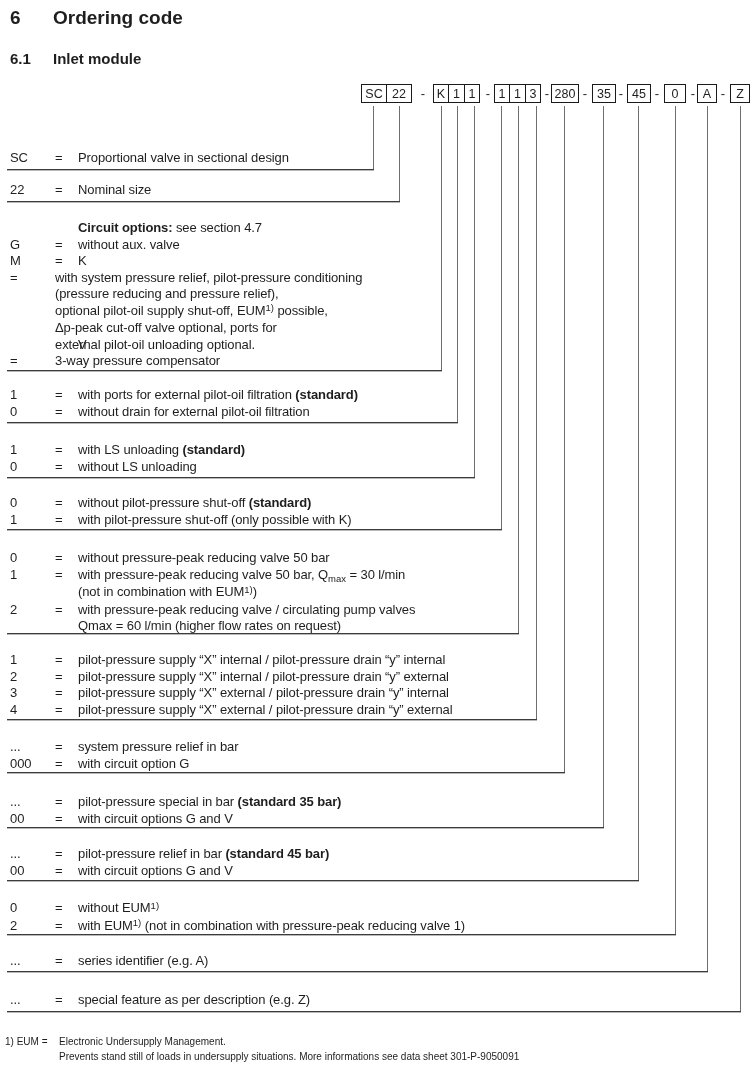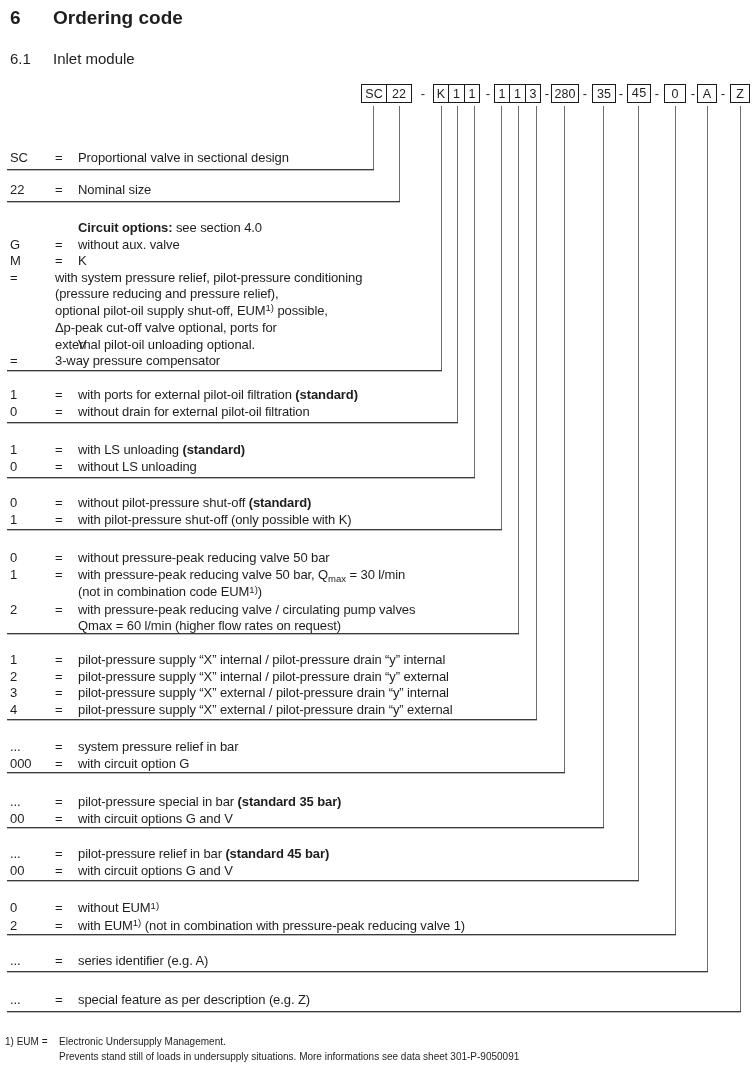--- a/index.html
+++ b/index.html
@@ -1,20 +1,20 @@
 <!DOCTYPE html>
 <html><head>
 <meta charset="utf-8">
 <style>
   html,body{margin:0;padding:0;background:#fff;}
   .page{position:relative;width:754px;height:1073px;background:#ffffff;
         font-family:"Liberation Sans",sans-serif;color:#1e1e1e;overflow:hidden;}
   .h1{position:absolute;top:7px;left:10px;display:flex;font-weight:bold;font-size:19px;}
   .h1 .num{width:43px;}
-  .h2{position:absolute;top:50px;left:10px;display:flex;font-weight:normal;font-size:15px;}
+  .h2{position:absolute;top:50px;left:10px;display:flex;font-weight:bold;font-size:15px;}
   .h2 .num{width:43px;}
   .code-group{position:absolute;display:flex;}
   .code-cell{box-sizing:border-box;border:1px solid #1a1a1a;background:#fff;
              display:flex;align-items:center;justify-content:center;
              font-size:12.5px;margin-left:-1px;}
   .code-cell:first-child{margin-left:0;}
   .code-sep{position:absolute;font-size:13px;text-align:center;width:8px;}
   .vline{position:absolute;width:1px;background:#6e6e6e;}
   .hline{position:absolute;height:1px;background:#3c3c3c;box-shadow:0 1px 0 #b8b8b8;}
   .block{position:absolute;left:10px;display:grid;grid-template-columns:45px 23px auto;
@@ -64,21 +64,21 @@
     </div>
     <div class="code-sep" style="left: 543px; top: 84px; height: 19px; line-height: 19px;">-</div>
     <div class="code-group" style="left: 551px; top: 84px;">
       <div class="code-cell" style="width: 28px; height: 19px;">280</div>
     </div>
     <div class="code-sep" style="left: 581px; top: 84px; height: 19px; line-height: 19px;">-</div>
     <div class="code-group" style="left: 592px; top: 84px;">
       <div class="code-cell" style="width: 24px; height: 19px;">35</div>
     </div>
     <div class="code-sep" style="left: 617px; top: 84px; height: 19px; line-height: 19px;">-</div>
-    <div class="code-group" style="left: 627px; top: 84px; font-family: Liberation Mono, monospace;">
+    <div class="code-group" style="left: 627px; top: 84px;">
       <div class="code-cell" style="width: 24px; height: 19px;">45</div>
     </div>
     <div class="code-sep" style="left: 653px; top: 84px; height: 19px; line-height: 19px;">-</div>
     <div class="code-group" style="left: 664px; top: 84px;">
       <div class="code-cell" style="width: 22px; height: 19px;">0</div>
     </div>
     <div class="code-sep" style="left: 689px; top: 84px; height: 19px; line-height: 19px;">-</div>
     <div class="code-group" style="left: 697px; top: 84px;">
       <div class="code-cell" style="width: 20px; height: 19px;">A</div>
     </div>
@@ -98,21 +98,21 @@
     <div class="block" style="top: 182px;">
       <div class="code-col">22</div>
       <div class="eq-col">=</div>
       <div class="desc-col"><span class="seg">Nominal size</span></div>
     </div>
     <div class="vline" style="left: 441px; top: 106px; height: 264px;"></div>
     <div class="hline" style="left: 7px; top: 370px; width: 435px;"></div>
     <div class="block" style="top: 220px;">
       <div class="code-col"></div>
       <div class="eq-col"></div>
-      <div class="desc-col"><span class="seg bold">Circuit options:</span><span class="seg"> see section 4.0</span></div>
+      <div class="desc-col"><span class="seg bold">Circuit options:</span><span class="seg"> see section 4.7</span></div>
       <div class="code-col">G</div>
       <div class="eq-col">=</div>
       <div class="desc-col"><span class="seg">without aux. valve</span></div>
       <div class="code-col">M</div>
       <div class="eq-col">=</div>
       <div class="code-col">K</div>
       <div class="eq-col">=</div>
       <div class="desc-col"><span class="seg">with system pressure relief, pilot-pressure conditioning</span></div>
       <div class="code-col"></div>
       <div class="eq-col"></div>
@@ -164,21 +164,21 @@
     <div class="hline" style="left: 7px; top: 633px; width: 512px;"></div>
     <div class="block" style="top: 550px;">
       <div class="code-col">0</div>
       <div class="eq-col">=</div>
       <div class="desc-col"><span class="seg">without pressure-peak reducing valve 50 bar</span></div>
       <div class="code-col">1</div>
       <div class="eq-col">=</div>
       <div class="desc-col"><span class="seg">with pressure-peak reducing valve 50 bar, Q</span><span class="seg sub">max</span><span class="seg"> = 30 l/min</span></div>
       <div class="code-col"></div>
       <div class="eq-col"></div>
-      <div class="desc-col"><span class="seg">(not in combination code EUM</span><span class="seg sup">1)</span><span class="seg">)</span></div>
+      <div class="desc-col"><span class="seg">(not in combination with EUM</span><span class="seg sup">1)</span><span class="seg">)</span></div>
       <div class="code-col">2</div>
       <div class="eq-col">=</div>
       <div class="desc-col"><span class="seg">with pressure-peak reducing valve / circulating pump valves</span></div>
       <div class="code-col"></div>
       <div class="eq-col"></div>
       <div class="desc-col"><span class="seg">Qmax = 60 l/min (higher flow rates on request)</span></div>
     </div>
     <div class="vline" style="left: 536px; top: 106px; height: 613px;"></div>
     <div class="hline" style="left: 7px; top: 719px; width: 530px;"></div>
     <div class="block" style="top: 652px;">

